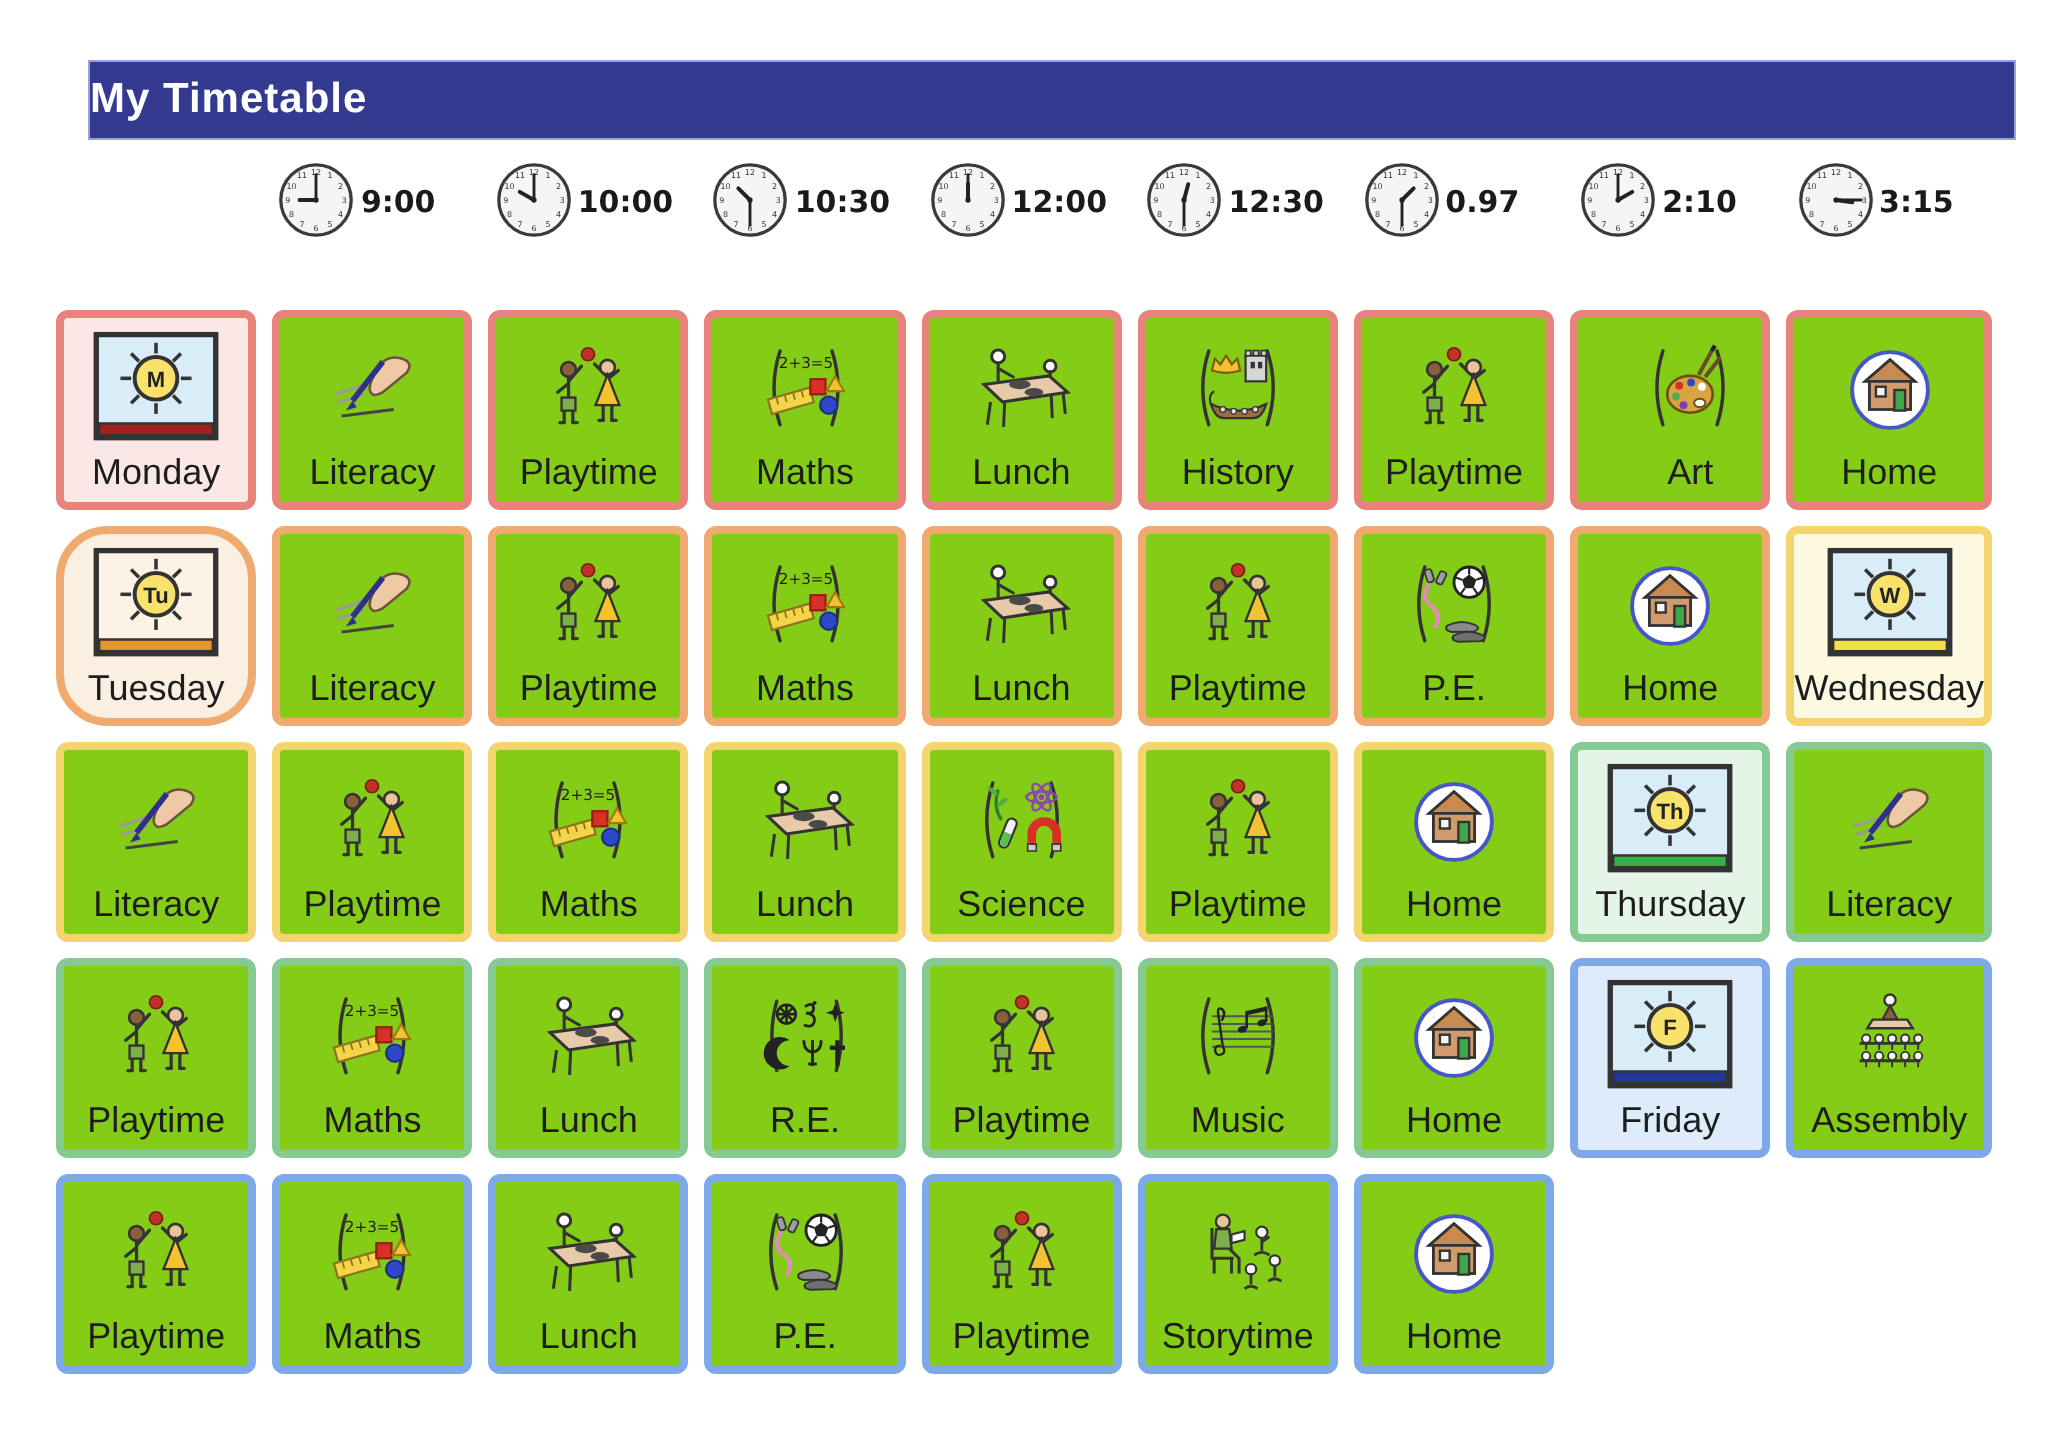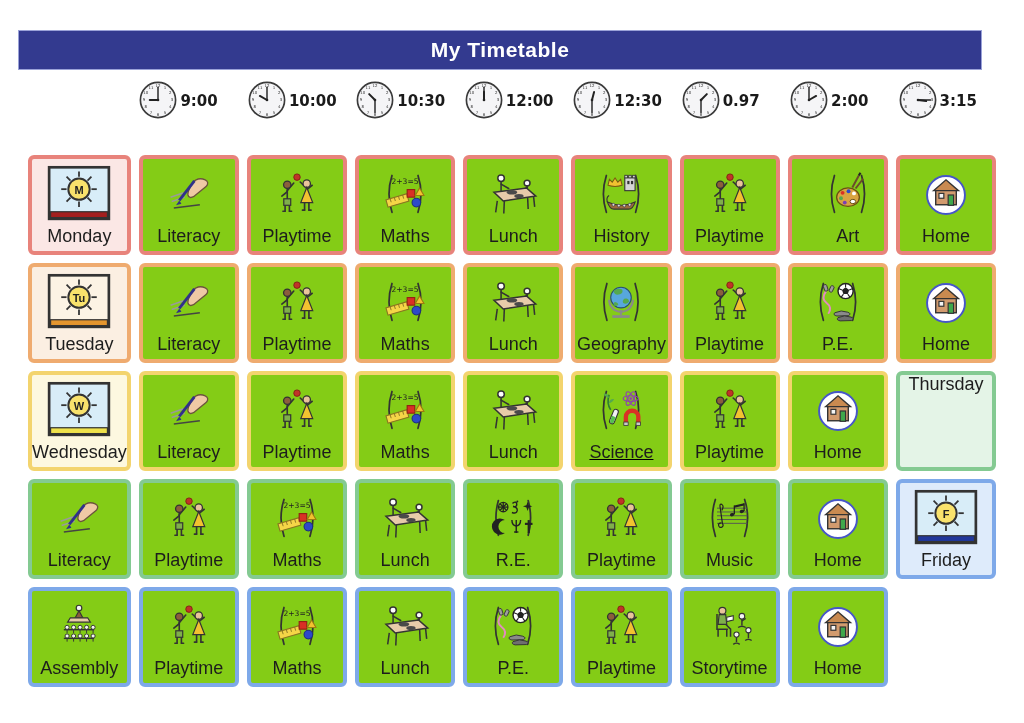--- a/index.html
+++ b/index.html
@@ -1,19 +1,19 @@
 <!DOCTYPE html>
 <html><head>
 <meta charset="utf-8">
 <style>
   html,body{margin:0;padding:0;background:#fff;width:1024px;height:723px;overflow:hidden;
     font-family:"Liberation Sans", sans-serif;}
   .page{position:relative;width:1024px;height:723px;background:#fff;}
-  .header{position:absolute;left:18px;top:30px;width:962px;height:38px;
-    background:#333A8F;border:1px solid #9AA2D8;display:flex;align-items:center;justify-content:center;}
+  .header{position:absolute;left:44px;top:30px;width:962px;height:38px;
+    background:#333A8F;border:1px solid #9AA2D8;display:flex;align-items:center;justify-content:flex-start;}
   .header-title{color:#ffffff;font-size:21px;font-weight:bold;letter-spacing:0.5px;}
   .clock-row{position:absolute;left:28px;top:78px;width:968px;display:grid;
     grid-template-columns:repeat(9,1fr);gap:8px;}
   .clock-cell{display:flex;flex-direction:row;align-items:center;justify-content:flex-start;}
   .clock-svg{width:44px;height:44px;}
   .time-label{font-family:"DejaVu Sans", sans-serif;font-weight:bold;font-size:15px;color:#1a1a1a;margin-top:1px;}
   .grid{position:absolute;left:28px;top:155px;width:968px;display:grid;
     grid-template-columns:repeat(9,1fr);grid-auto-rows:100px;gap:8px;}
   .cell{box-sizing:border-box;border:4px solid #ccc;border-radius:6px;background:#84cc16;
     display:flex;flex-direction:column;align-items:center;}
@@ -172,21 +172,21 @@
           <text x="13.6" y="32.4" font-size="3.6" text-anchor="middle" fill="#333" font-family="DejaVu Sans, sans-serif">7</text>
           <text x="8.9" y="27.7" font-size="3.6" text-anchor="middle" fill="#333" font-family="DejaVu Sans, sans-serif">8</text>
           <text x="7.2" y="21.3" font-size="3.6" text-anchor="middle" fill="#333" font-family="DejaVu Sans, sans-serif">9</text>
           <text x="8.9" y="14.9" font-size="3.6" text-anchor="middle" fill="#333" font-family="DejaVu Sans, sans-serif">10</text>
           <text x="13.6" y="10.2" font-size="3.6" text-anchor="middle" fill="#333" font-family="DejaVu Sans, sans-serif">11</text>
           <text x="20.0" y="8.5" font-size="3.6" text-anchor="middle" fill="#333" font-family="DejaVu Sans, sans-serif">12</text>
           <line x1="20" y1="20" x2="26.5" y2="16.3" stroke="#222" stroke-width="1.8" stroke-linecap="round"></line>
           <line x1="20" y1="20" x2="20.0" y2="8.5" stroke="#222" stroke-width="1.3" stroke-linecap="round"></line>
           <circle cx="20" cy="20" r="1.2" fill="#222"></circle>
         </svg>
-        <div class="time-label">2:00</div>
+        <div class="time-label">2:10</div>
       </div>
       <div class="clock-cell">
         <svg viewBox="0 0 40 40" class="clock-svg">
           <circle cx="20" cy="20" r="16" fill="#F5F5F7" stroke="#3a3a3a" stroke-width="1.5"></circle>
           <text x="26.4" y="10.2" font-size="3.6" text-anchor="middle" fill="#333" font-family="DejaVu Sans, sans-serif">1</text>
           <text x="31.1" y="14.9" font-size="3.6" text-anchor="middle" fill="#333" font-family="DejaVu Sans, sans-serif">2</text>
           <text x="32.8" y="21.3" font-size="3.6" text-anchor="middle" fill="#333" font-family="DejaVu Sans, sans-serif">3</text>
           <text x="31.1" y="27.7" font-size="3.6" text-anchor="middle" fill="#333" font-family="DejaVu Sans, sans-serif">4</text>
           <text x="26.4" y="32.4" font-size="3.6" text-anchor="middle" fill="#333" font-family="DejaVu Sans, sans-serif">5</text>
           <text x="20.0" y="34.1" font-size="3.6" text-anchor="middle" fill="#333" font-family="DejaVu Sans, sans-serif">6</text>
@@ -395,21 +395,21 @@
           <svg class="subject-icon" viewBox="0 0 48 48" xmlns="http://www.w3.org/2000/svg">
     <circle cx="24" cy="24" r="17.5" fill="#fff" stroke="#4656C8" stroke-width="1.8"></circle>
     <rect x="14.5" y="19.5" width="19" height="13.5" fill="#D29B6E" stroke="#333" stroke-width="1.3"></rect>
     <path d="M12.5 20 L24 10 L35.5 20 Z" fill="#C98A50" stroke="#333" stroke-width="1.3"></path>
     <rect x="26" y="24" width="5" height="9.5" fill="#3FA84C" stroke="#333" stroke-width="1.1"></rect>
     <rect x="17.5" y="22.5" width="4.5" height="4.5" fill="#f5f5f5" stroke="#333" stroke-width="1.1"></rect>
   </svg>
         </div>
         <div class="label">Home</div>
       </div>
-      <div class="cell day-cell" style="border-color: rgb(239, 171, 111); background: rgb(251, 239, 226);">
+      <div class="cell day-cell" style="border-color: rgb(239, 171, 111); background: rgb(251, 239, 226); border-radius: 26px;">
         <div class="icon-wrap">
           <svg class="day-icon" viewBox="0 0 36 33" xmlns="http://www.w3.org/2000/svg">
     <rect x="1.2" y="1.2" width="33.6" height="29" fill="#FCF3E4" stroke="#333" stroke-width="1.5"></rect>
     <rect x="2" y="26.2" width="32" height="3.3" fill="#E3952F" stroke="#333" stroke-width="0.7"></rect>
     <g stroke="#333" stroke-width="1">
       <line x1="18" y1="3.5" x2="18" y2="6.5"></line>
               <line x1="18" y1="20.5" x2="18" y2="23.5"></line>
       <line x1="8" y1="13.5" x2="11" y2="13.5"></line>
               <line x1="25" y1="13.5" x2="28" y2="13.5"></line>
       <line x1="11" y1="6.5" x2="13.2" y2="8.7"></line>
@@ -509,36 +509,20 @@
     </g>
     <ellipse cx="23" cy="21.5" rx="5" ry="2.1" fill="#4a4a4a"></ellipse>
     <ellipse cx="29.5" cy="25" rx="4.3" ry="1.9" fill="#4a4a4a"></ellipse>
   </svg>
         </div>
         <div class="label">Lunch</div>
       </div>
       <div class="cell" style="border-color: rgb(239, 171, 111);">
         <div class="icon-wrap">
           <svg class="subject-icon" viewBox="0 0 48 48" xmlns="http://www.w3.org/2000/svg">
-    <path class="brk" d="M11 6 Q5.5 23 11 40"></path>
-            <path class="brk" d="M37 6 Q42.5 23 37 40"></path>
-    <path d="M13 21 a11 11 0 0 0 22 0" fill="none" stroke="#8a8a8a" stroke-width="2"></path>
-    <circle cx="24" cy="19" r="9.5" fill="#57A7DC" stroke="#2b4f70" stroke-width="1"></circle>
-    <path d="M17 13 q4 -3.5 8 -1.5 q1.5 3 -2 4.5 q-5 1.5 -6 -3 z" fill="#55A84E"></path>
-    <path d="M27 20 q4 -1 4.5 2.5 q-2.5 3.5 -5.5 1.5 q-1 -2.5 1 -4 z" fill="#55A84E"></path>
-    <path d="M18 23 q3 0 3.5 2.5 q-2.5 2 -4.5 0.5 z" fill="#55A84E"></path>
-    <line x1="24" y1="30.5" x2="24" y2="35" stroke="#8a8a8a" stroke-width="2"></line>
-    <line x1="16" y1="36.5" x2="32" y2="36.5" stroke="#8a8a8a" stroke-width="2.5"></line>
-  </svg>
-        </div>
-        <div class="label">Geography</div>
-      </div>
-      <div class="cell" style="border-color: rgb(239, 171, 111);">
-        <div class="icon-wrap">
-          <svg class="subject-icon" viewBox="0 0 48 48" xmlns="http://www.w3.org/2000/svg">
     <circle cx="24" cy="7.5" r="3" fill="#C03428" stroke="#7e1d14" stroke-width="0.8"></circle>
     <g stroke="#333" stroke-width="1.5" fill="none" stroke-linecap="round">
       <line x1="15" y1="18" x2="15" y2="28"></line>
               <path d="M15 20 L21 13"></path>
               <path d="M15 21 L10 25"></path>
       <line x1="13" y1="33" x2="13" y2="39"></line>
               <line x1="17" y1="33" x2="17" y2="39"></line>
       <line x1="13" y1="39" x2="11" y2="39"></line>
               <line x1="17" y1="39" x2="19" y2="39"></line>
     </g>
@@ -697,21 +681,21 @@
               <line x1="16" y1="29.5" x2="15.5" y2="41"></line>
       <line x1="43" y1="25.5" x2="44" y2="35"></line>
               <line x1="37.5" y1="26.5" x2="38" y2="37"></line>
     </g>
     <ellipse cx="23" cy="21.5" rx="5" ry="2.1" fill="#4a4a4a"></ellipse>
     <ellipse cx="29.5" cy="25" rx="4.3" ry="1.9" fill="#4a4a4a"></ellipse>
   </svg>
         </div>
         <div class="label">Lunch</div>
       </div>
-      <div class="cell" style="border-color: rgb(243, 212, 110); text-decoration: underline;">
+      <div class="cell" style="border-color: rgb(243, 212, 110);">
         <div class="icon-wrap">
           <svg class="subject-icon" viewBox="0 0 48 48" xmlns="http://www.w3.org/2000/svg">
     <path class="brk" d="M10.5 6 Q5 23 10.5 40"></path>
             <path class="brk" d="M37.5 6 Q43 23 37.5 40"></path>
     <path d="M13 9 q-2.5 8 1.5 14" stroke="#2e7d32" stroke-width="1.5" fill="none"></path>
     <path d="M13 12 q-4 -1 -5 -4 q4 -0.5 5 4 z" fill="#55A84E"></path>
     <path d="M12.6 17 q4 -1 5 -4 q-4 -0.5 -5 4 z" fill="#55A84E"></path>
     <g fill="none" stroke="#8E44AD" stroke-width="1.1">
       <ellipse cx="33" cy="12.5" rx="7" ry="2.6"></ellipse>
       <ellipse cx="33" cy="12.5" rx="7" ry="2.6" transform="rotate(60 33 12.5)"></ellipse>
@@ -764,20 +748,38 @@
     <circle cx="24" cy="24" r="17.5" fill="#fff" stroke="#4656C8" stroke-width="1.8"></circle>
     <rect x="14.5" y="19.5" width="19" height="13.5" fill="#D29B6E" stroke="#333" stroke-width="1.3"></rect>
     <path d="M12.5 20 L24 10 L35.5 20 Z" fill="#C98A50" stroke="#333" stroke-width="1.3"></path>
     <rect x="26" y="24" width="5" height="9.5" fill="#3FA84C" stroke="#333" stroke-width="1.1"></rect>
     <rect x="17.5" y="22.5" width="4.5" height="4.5" fill="#f5f5f5" stroke="#333" stroke-width="1.1"></rect>
   </svg>
         </div>
         <div class="label">Home</div>
       </div>
       <div class="cell day-cell" style="border-color: rgb(132, 202, 146); background: rgb(228, 244, 231);">
+        <div class="icon-wrap">
+          <svg class="day-icon" viewBox="0 0 36 33" xmlns="http://www.w3.org/2000/svg">
+    <rect x="1.2" y="1.2" width="33.6" height="29" fill="#D8EDF8" stroke="#333" stroke-width="1.5"></rect>
+    <rect x="2" y="26.2" width="32" height="3.3" fill="#33B04A" stroke="#333" stroke-width="0.7"></rect>
+    <g stroke="#333" stroke-width="1">
+      <line x1="18" y1="3.5" x2="18" y2="6.5"></line>
+              <line x1="18" y1="20.5" x2="18" y2="23.5"></line>
+      <line x1="8" y1="13.5" x2="11" y2="13.5"></line>
+              <line x1="25" y1="13.5" x2="28" y2="13.5"></line>
+      <line x1="11" y1="6.5" x2="13.2" y2="8.7"></line>
+              <line x1="25" y1="6.5" x2="22.8" y2="8.7"></line>
+      <line x1="11" y1="20.5" x2="13.2" y2="18.3"></line>
+              <line x1="25" y1="20.5" x2="22.8" y2="18.3"></line>
+    </g>
+    <circle cx="18" cy="13.5" r="6" fill="#F9E26C" stroke="#333" stroke-width="1.1"></circle>
+    <text x="18" y="16" font-size="6.2" font-weight="bold" text-anchor="middle" fill="#222" font-family="Liberation Sans, sans-serif">Th</text>
+  </svg>
+        </div>
         <div class="label">Thursday</div>
       </div>
       <div class="cell" style="border-color: rgb(132, 202, 146);">
         <div class="icon-wrap">
           <svg class="subject-icon" viewBox="0 0 48 48" xmlns="http://www.w3.org/2000/svg">
     <g stroke="#9a9a9a" stroke-width="1.4">
               <line x1="7" y1="26" x2="19" y2="22"></line>
               <line x1="8" y1="30" x2="20" y2="26"></line>
             </g>
     <path d="M10 36 L34 33" stroke="#444" stroke-width="1.4" fill="none"></path>

